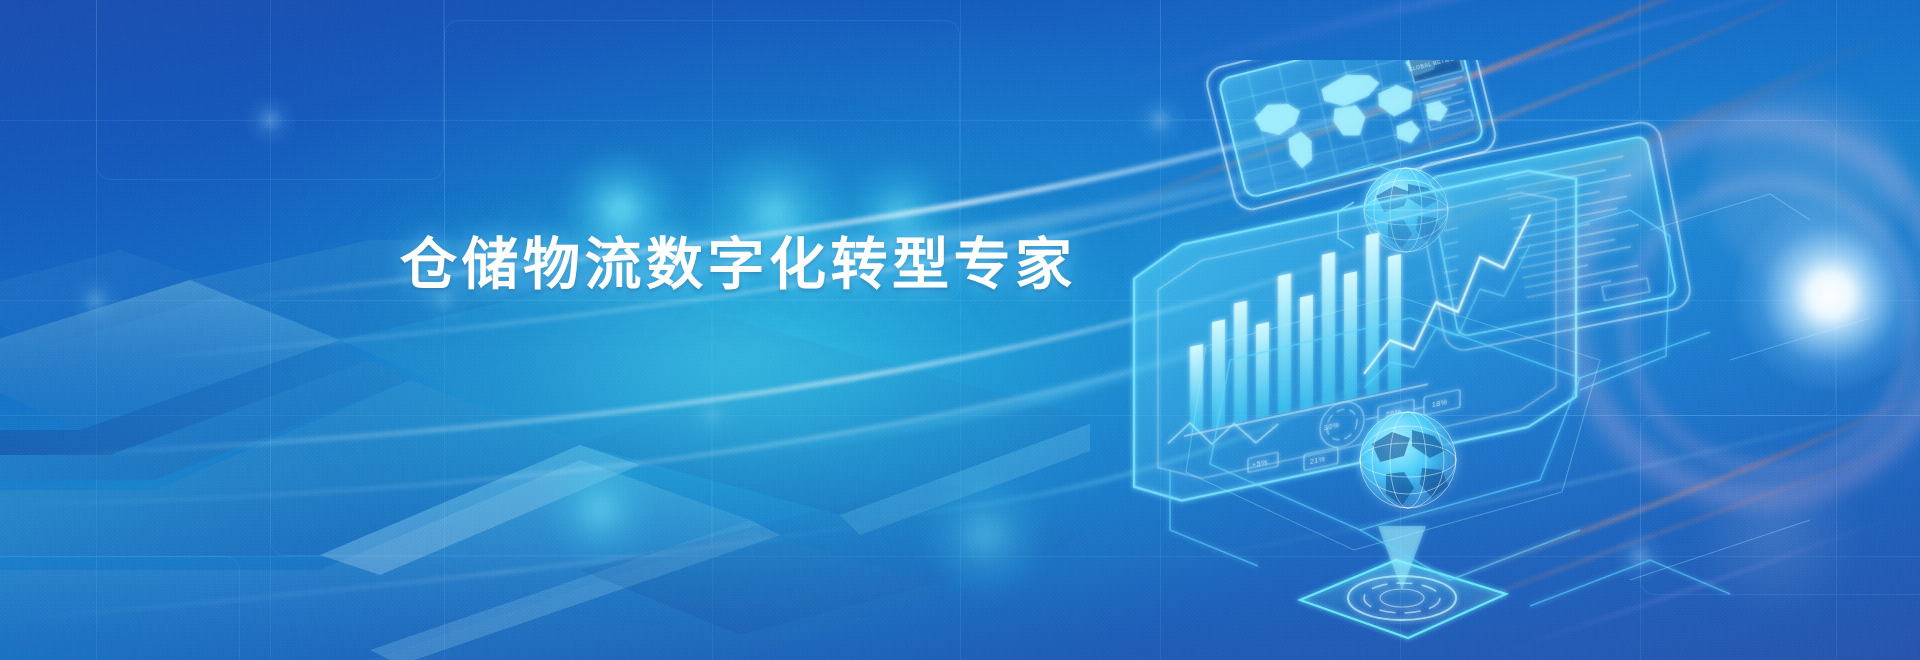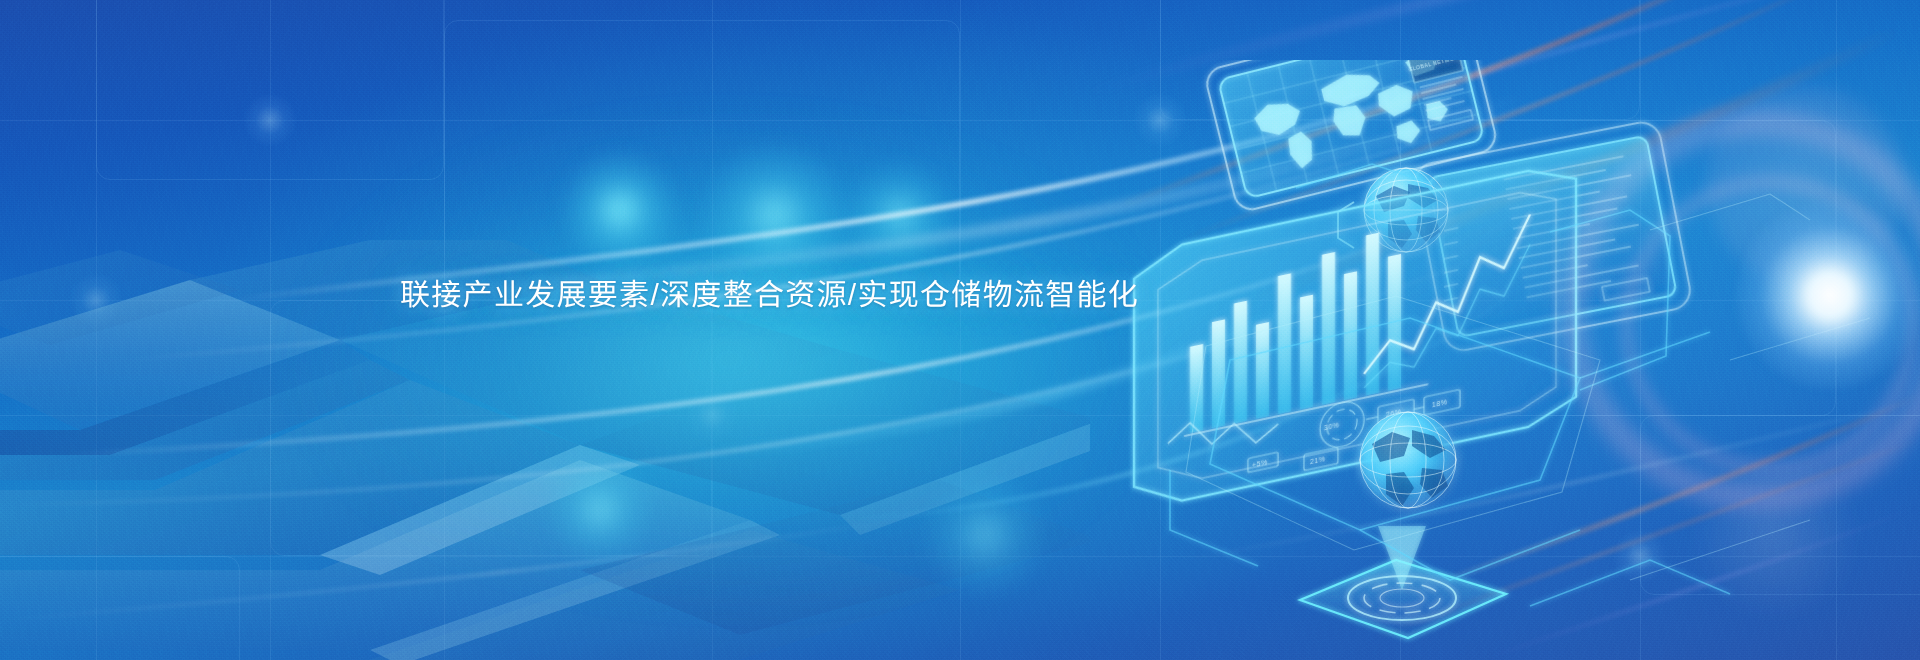--- a/index.html
+++ b/index.html
@@ -457,16 +457,16 @@
        filter:blur(6px);"></div>
   <div class="flare-ring" style="left:1690px;top:450px;width:170px;height:170px;
        background:radial-gradient(circle,rgba(255,220,200,.13) 0%,rgba(0,0,0,0) 70%);
        filter:blur(6px);"></div>
   <div class="flare-core"></div>
 
   <div class="grain"></div>
   <div class="grain2"></div>
 
   <div class="text-block">
-    <p class="subtitle">联接产业发展要素/深度整合资源/实现仓储物流智能化</p>
+    <h1 class="title">仓储物流数字化转型专家</h1>
   </div>
 
 </div>
 
 </body></html>

